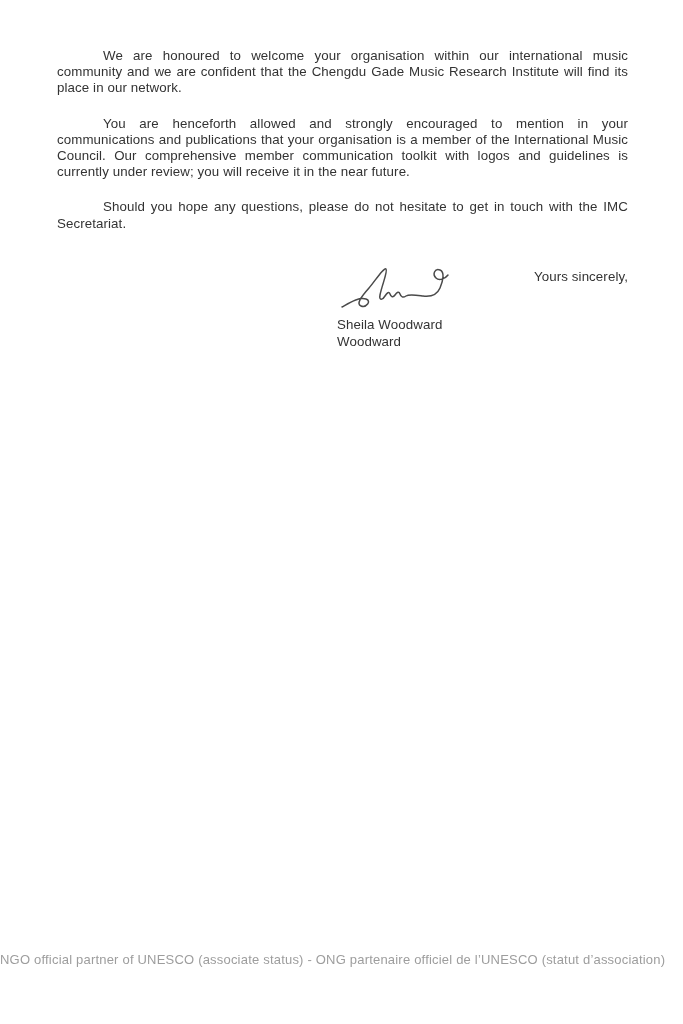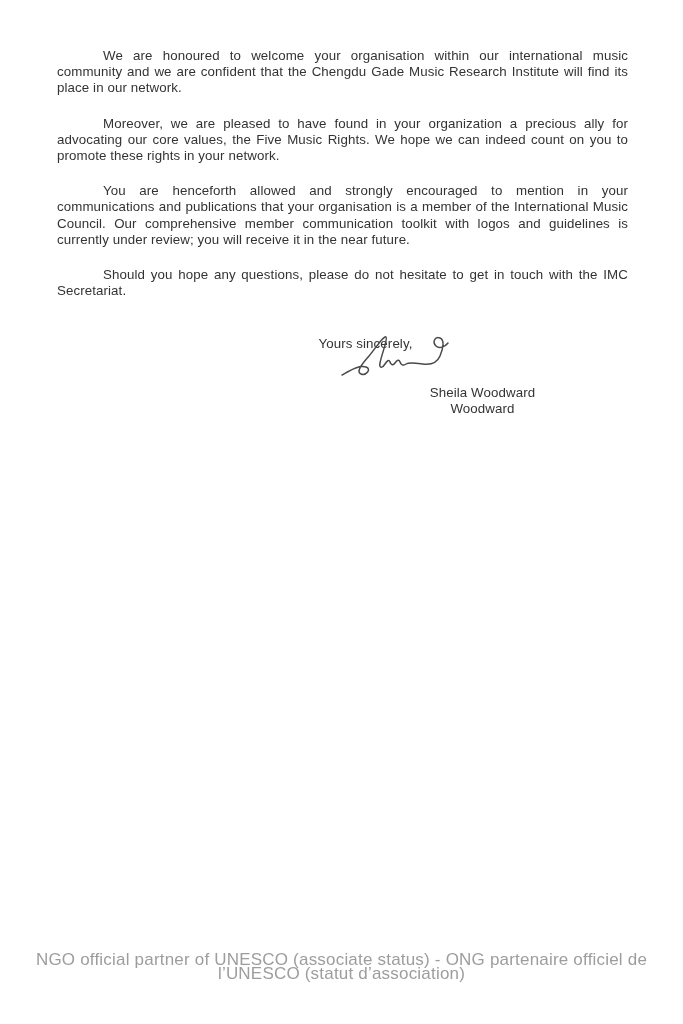--- a/index.html
+++ b/index.html
@@ -26,59 +26,57 @@
     font-size: 13.3px;
     line-height: 16.2px;
   }
   .letter-body p {
     margin: 0 0 19px 0;
     text-align: justify;
     text-indent: 46px;
     letter-spacing: 0.1px;
   }
   .letter-body p.closing {
-    text-align: center;
+    text-align: right;
     margin-bottom: 0;
     margin-top: 37px;
   }
   .signature-block {
     margin-left: 280px;
     margin-top: -30px;
-    text-align: center;
   }
   .signature-svg {
     display: block;
     margin-left: 2px;
   }
   .sig-name, .sig-title {
     font-size: 13.3px;
     line-height: 16.5px;
     color: #333333;
     letter-spacing: 0.1px;
   }
   .page-footer {
     position: absolute;
     left: 0;
     right: 0;
     top: 953px;
-    text-align: center;
-    font-size: 17px;
+    text-align: left;
+    font-size: 13px;
     line-height: 14px;
     color: #9d9d9d;
     letter-spacing: 0.2px;
   }
 </style>
 </head>
 <body>
 
 <div class="page">
 
   <main class="letter-body">
     <p>We are honoured to welcome your organisation within our international music community and we are confident that the Chengdu Gade Music Research Institute will find its place in our network.</p>
-    <p>Moreover, we are pleased to have found in your organization a precious ally for advocating our core values, the Five Music Rights. We hope we can indeed count on you to promote these rights in your network.</p>
     <p>You are henceforth allowed and strongly encouraged to mention in your communications and publications that your organisation is a member of the International Music Council. Our comprehensive member communication toolkit with logos and guidelines is currently under review; you will receive it in the near future.</p>
     <p>Should you hope any questions, please do not hesitate to get in touch with the IMC Secretariat.</p>
     <p class="closing">Yours sincerely,</p>
 
     <div class="signature-block">
       <svg class="signature-svg" width="115" height="62" viewBox="0 0 115 62" aria-hidden="true">
         <path d="M3,52 C12,47 20,42 27,44 C33,46 27,53 22,51 C17,49 22,42 30,33
                  C36,26 45,12 47,14 C49,16 43,30 41,40 C40,45 43,46 46,41
                  C48,38 50,36 51,39 C52,42 54,43 56,40 C58,37 60,36 61,39
                  C62,42 64,43 67,41 C70,39 76,40 84,41 C92,42 98,40 101,33

